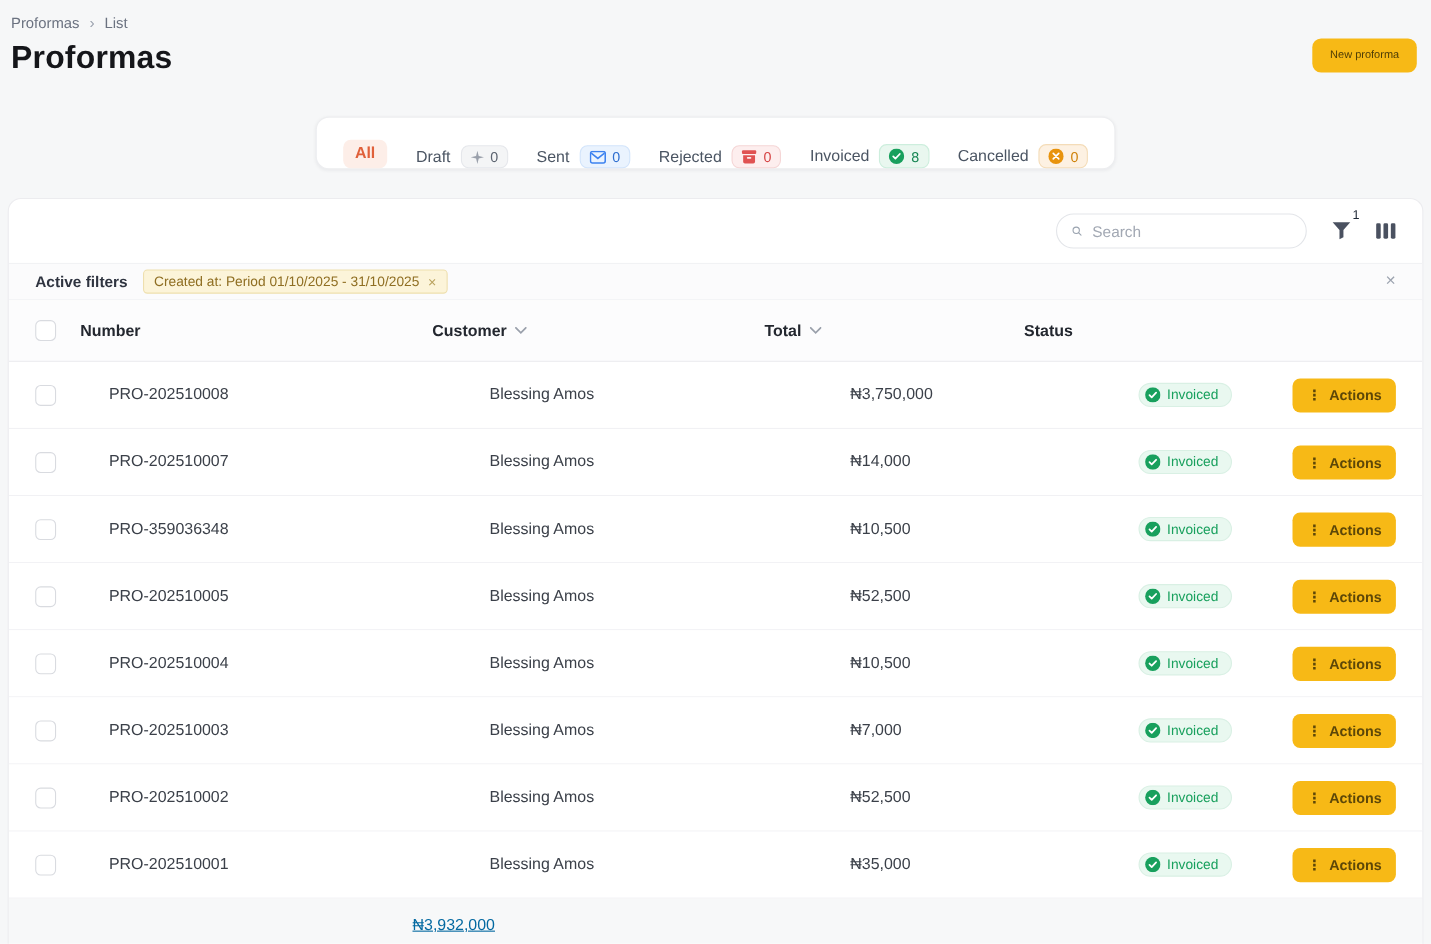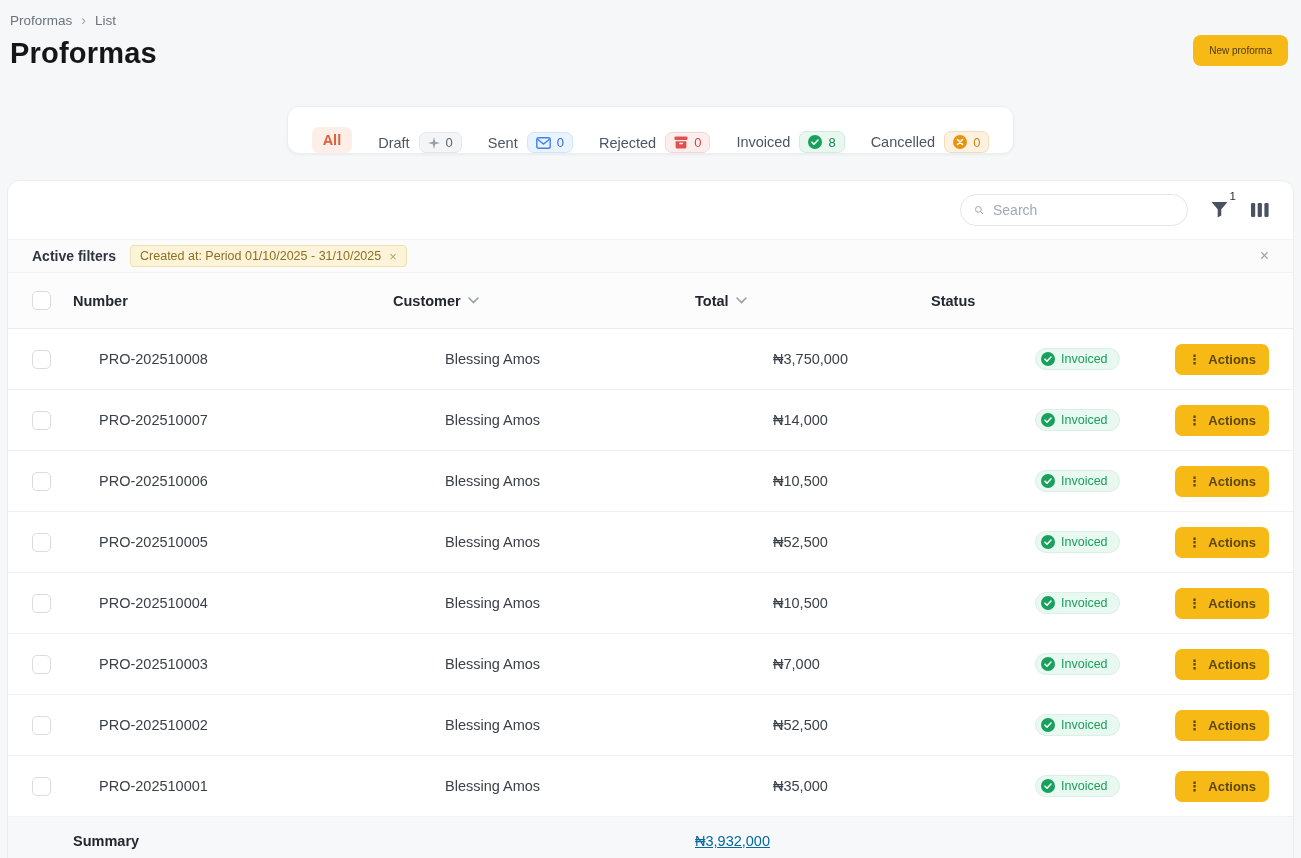--- a/index.html
+++ b/index.html
@@ -279,21 +279,21 @@
         <span class="dots">⋮</span>
         <span>Actions</span>
       </button>
     </div>
   </div>
 
   <div class="trow">
     <div class="col-check">
           <span class="checkbox"></span>
         </div>
-    <div class="col-number">PRO-202510006</div>
+    <div class="col-number">PRO-359036348</div>
     <div class="col-customer">Blessing Amos</div>
     <div class="col-total">₦10,500</div>
     <div class="col-status">
       <span class="status-badge">
         <svg width="14" height="14" viewBox="0 0 14 14">
               <circle cx="7" cy="7" r="7" fill="#18a05d"></circle>
               <path d="M4 7.2l2 2 4-4.2" stroke="#fff" stroke-width="1.6" fill="none" stroke-linecap="round" stroke-linejoin="round"></path>
             </svg>
         <span>Invoiced</span>
       </span>
@@ -422,20 +422,19 @@
       <button class="actions-btn">
         <span class="dots">⋮</span>
         <span>Actions</span>
       </button>
     </div>
   </div>
 </div>
 
   <div class="summary-row">
     <div class="col-check"></div>
-    <div class="col-number summary-label">Summary</div>
     <div class="col-customer"></div>
     <div class="col-total summary-total">₦3,932,000</div>
     <div class="col-status"></div>
     <div class="col-actions"></div>
   </div>
 
 </div>
 
 </body></html>

